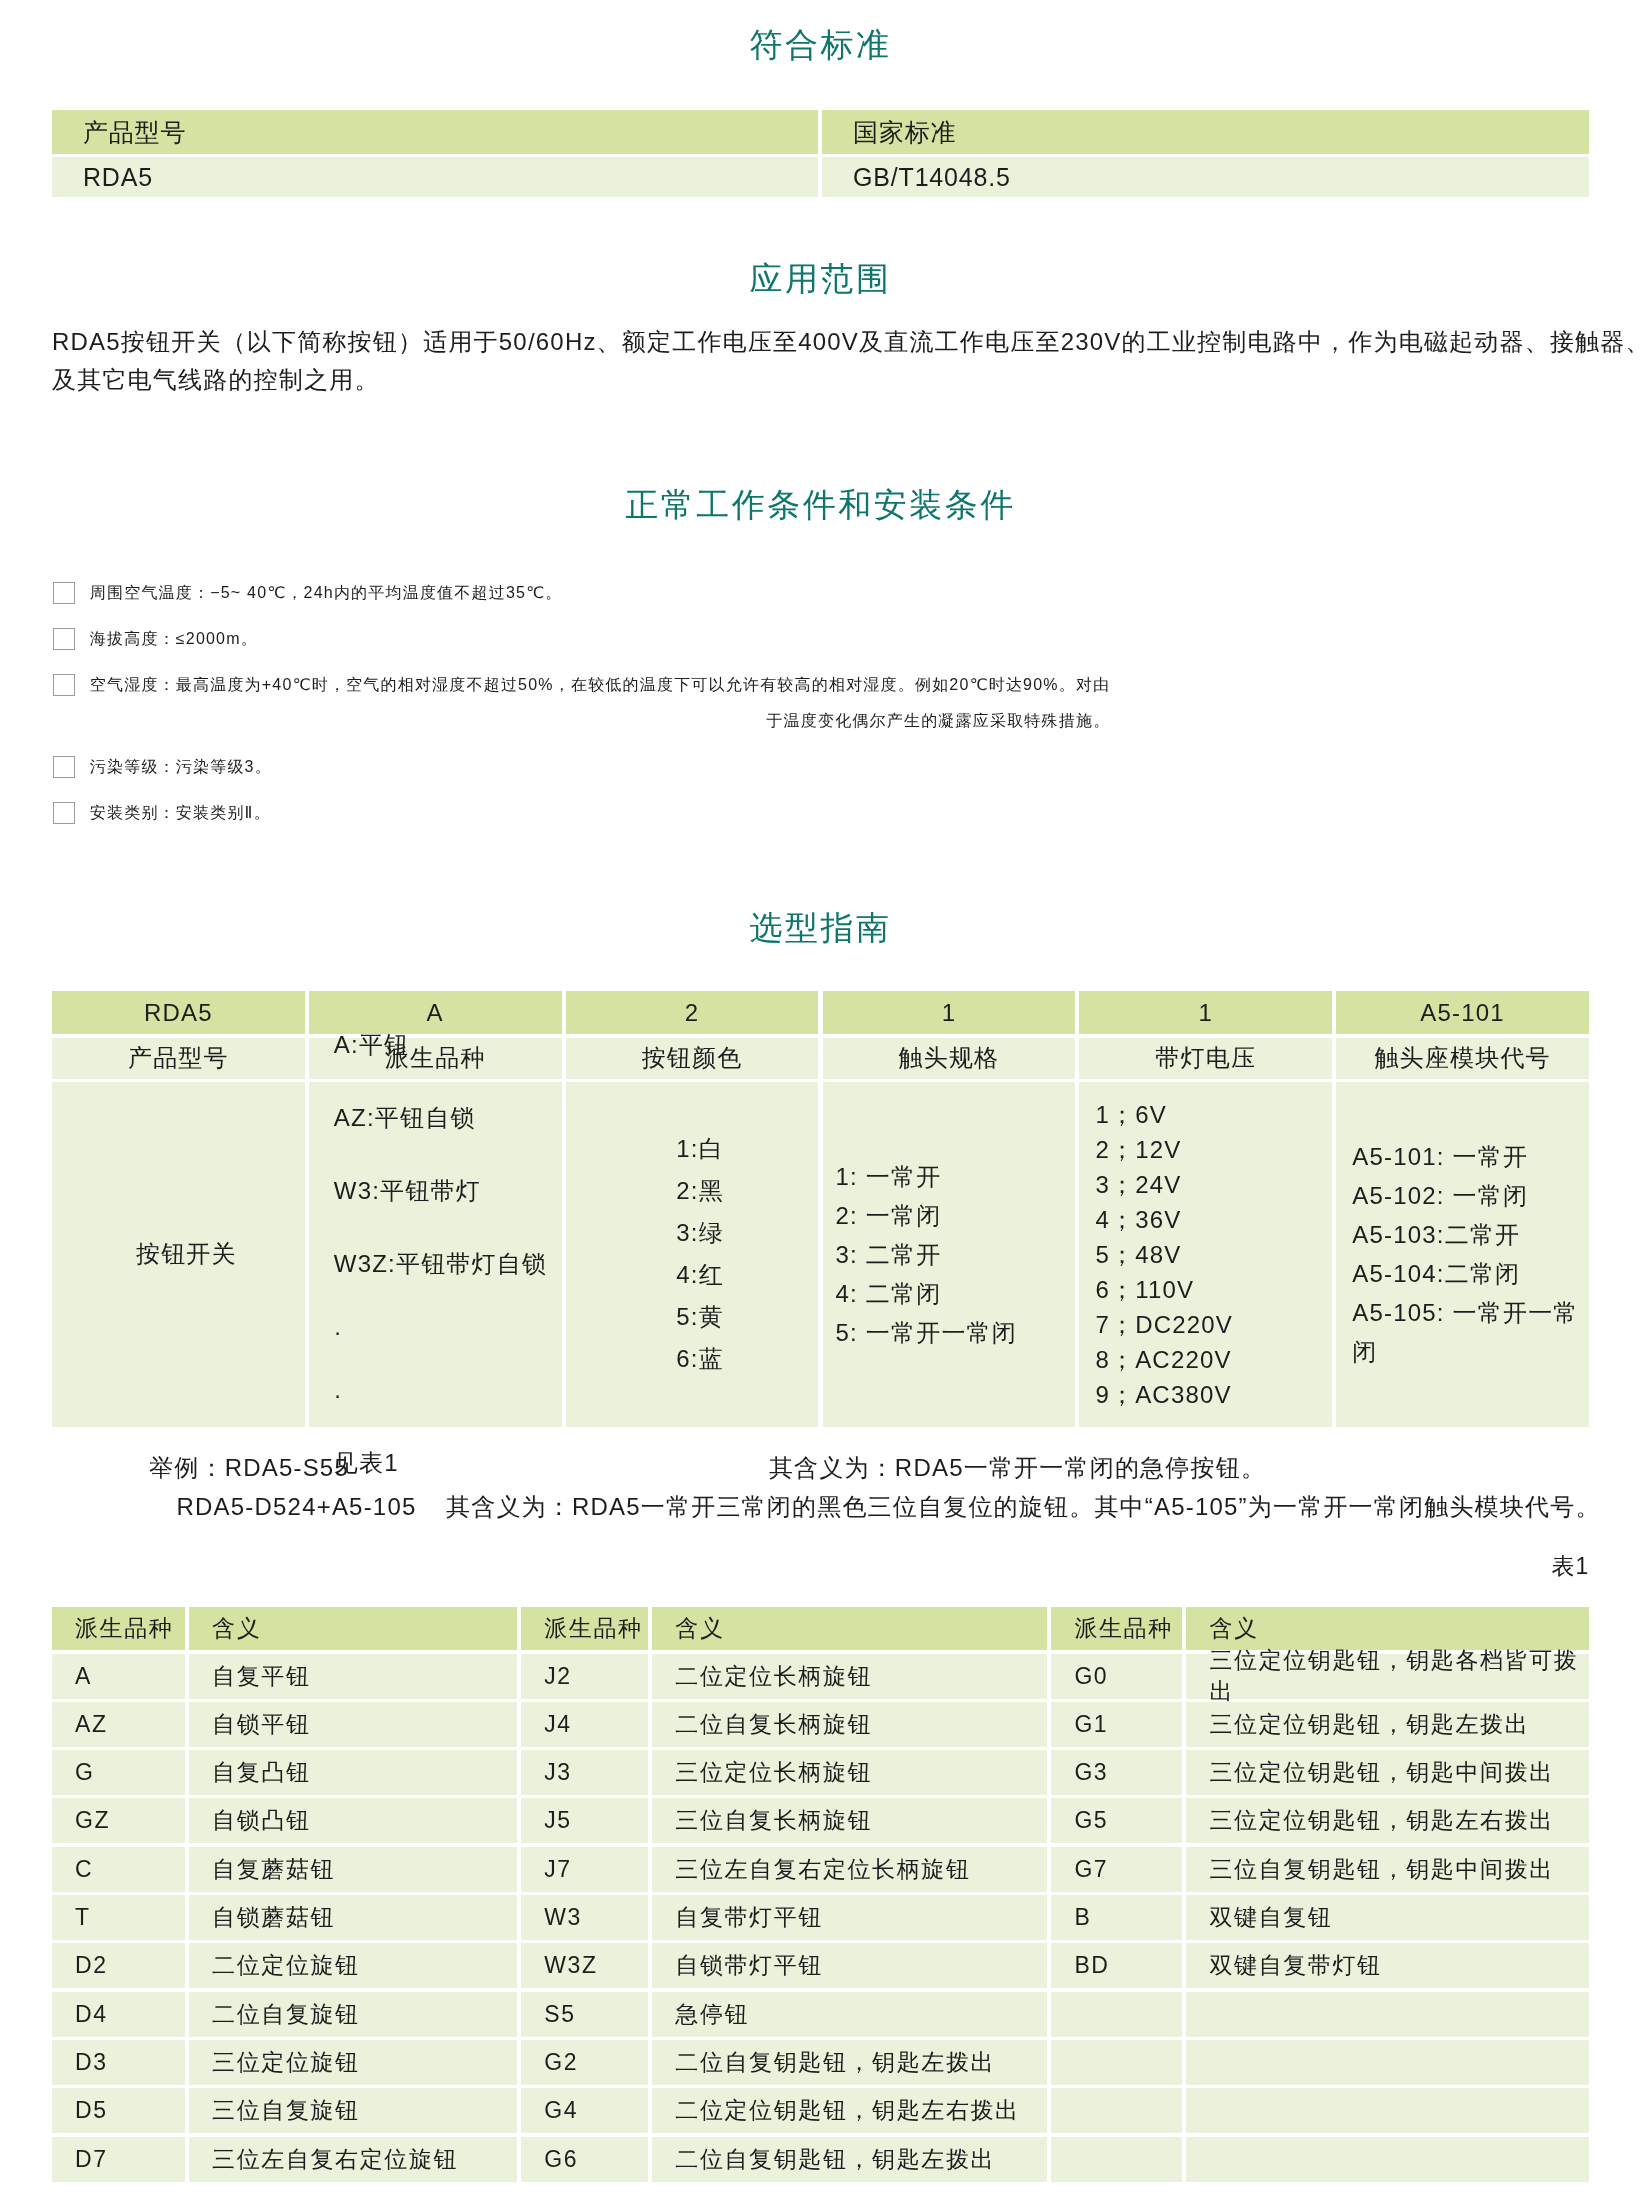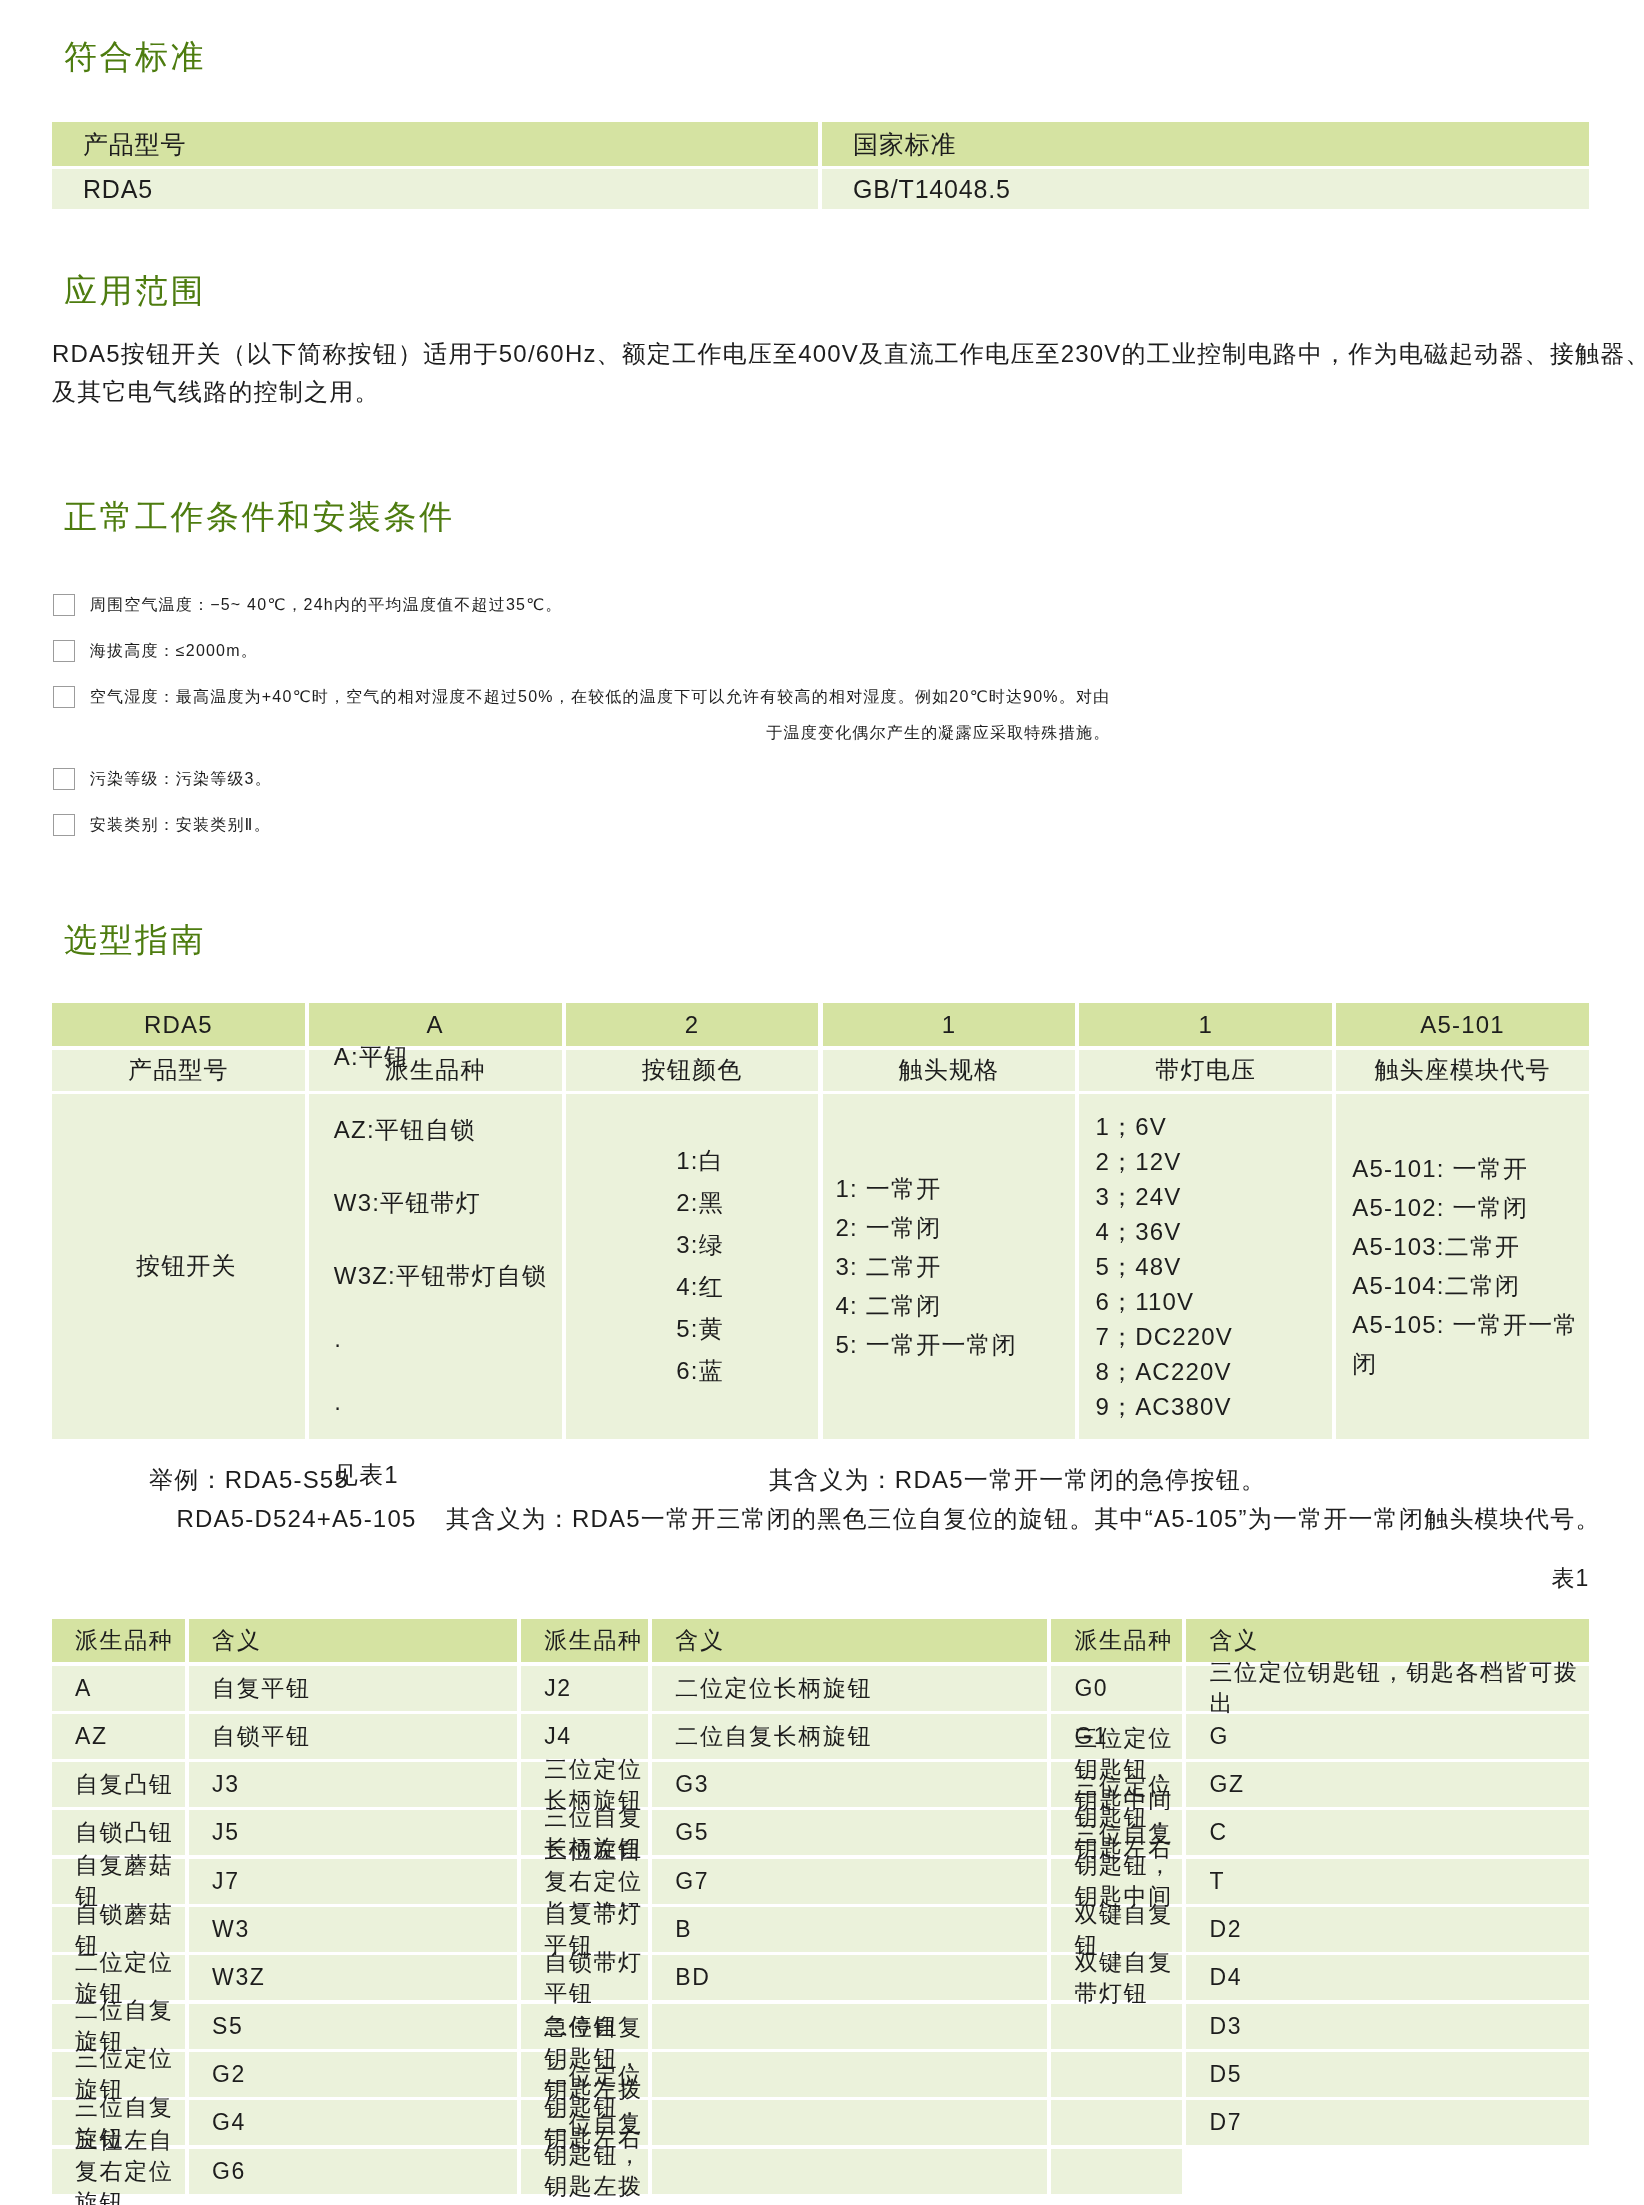--- a/index.html
+++ b/index.html
@@ -4,22 +4,22 @@
 <style>
   html,body { margin:0; padding:0; background:#ffffff; }
   body {
     width:1644px; min-height:2205px;
     font-family:"Liberation Sans","DejaVu Sans",sans-serif;
     color:#1d1d1d;
   }
   .page { padding:25px 55px 33px 52px; }
 
   h2.sec {
-    font-size:33px; line-height:39px; color:#4d7c0f;
-    font-weight:500; margin:12px; letter-spacing:2.5px;
+    font-size:33px; line-height:39px; color:#0f766e;
+    font-weight:500; margin:0; letter-spacing:2.5px;text-align:center;
   }
 
   
   .cell { display:flex; align-items:center; box-sizing:border-box; }
   .th   { background:#d5e3a2; }
   .td   { background:#ebf2db; }
 
   
   .std-table {
     margin-top:46px;
@@ -239,20 +239,21 @@
       <div class="cell td">自复平钮</div>
       <div class="cell td">J2</div>
       <div class="cell td">二位定位长柄旋钮</div>
       <div class="cell td">G0</div>
       <div class="cell td">三位定位钥匙钮，钥匙各档皆可拨出</div>
       <div class="cell td">AZ</div>
       <div class="cell td">自锁平钮</div>
       <div class="cell td">J4</div>
       <div class="cell td">二位自复长柄旋钮</div>
       <div class="cell td">G1</div>
+      <div class="cell td">三位定位钥匙钮，钥匙左拨出</div>
       <div class="cell td">G</div>
       <div class="cell td">自复凸钮</div>
       <div class="cell td">J3</div>
       <div class="cell td">三位定位长柄旋钮</div>
       <div class="cell td">G3</div>
       <div class="cell td">三位定位钥匙钮，钥匙中间拨出</div>
       <div class="cell td">GZ</div>
       <div class="cell td">自锁凸钮</div>
       <div class="cell td">J5</div>
       <div class="cell td">三位自复长柄旋钮</div>

